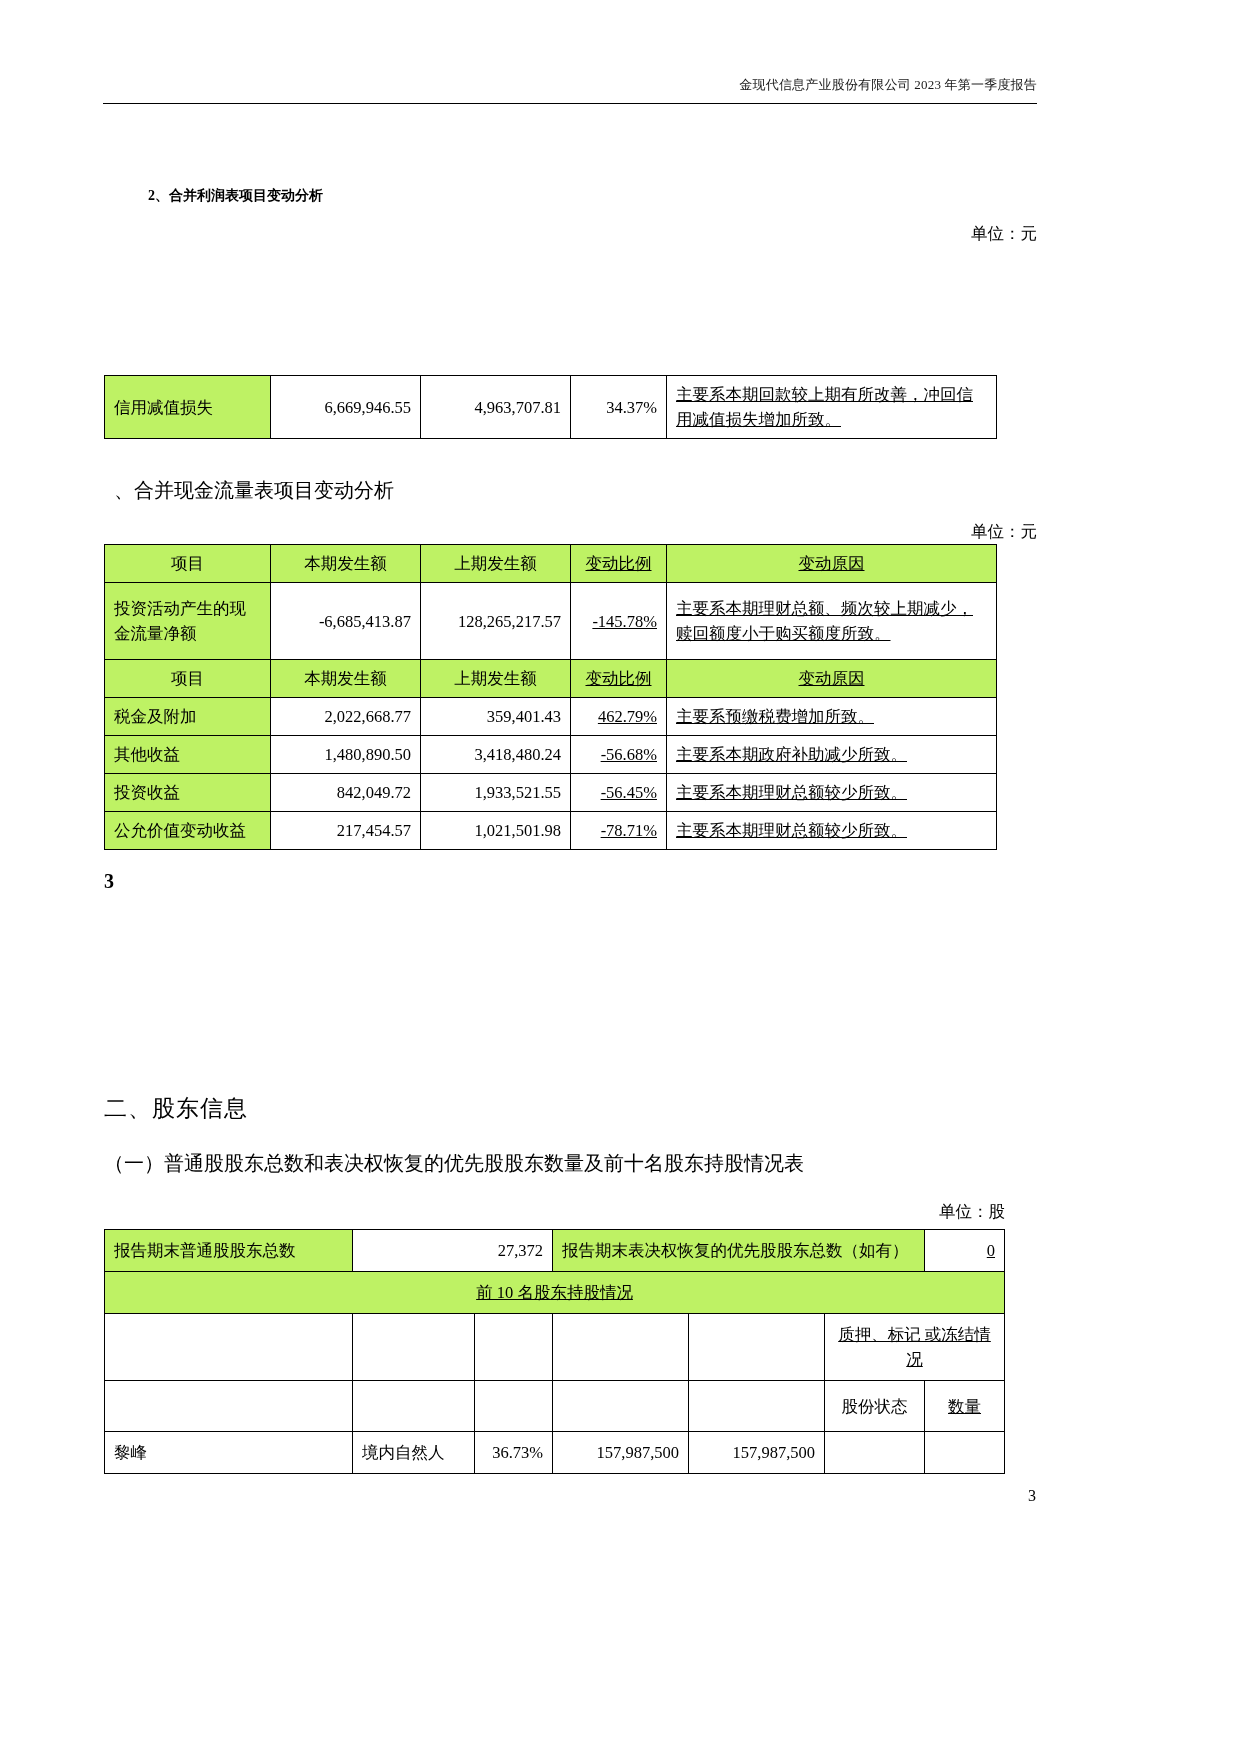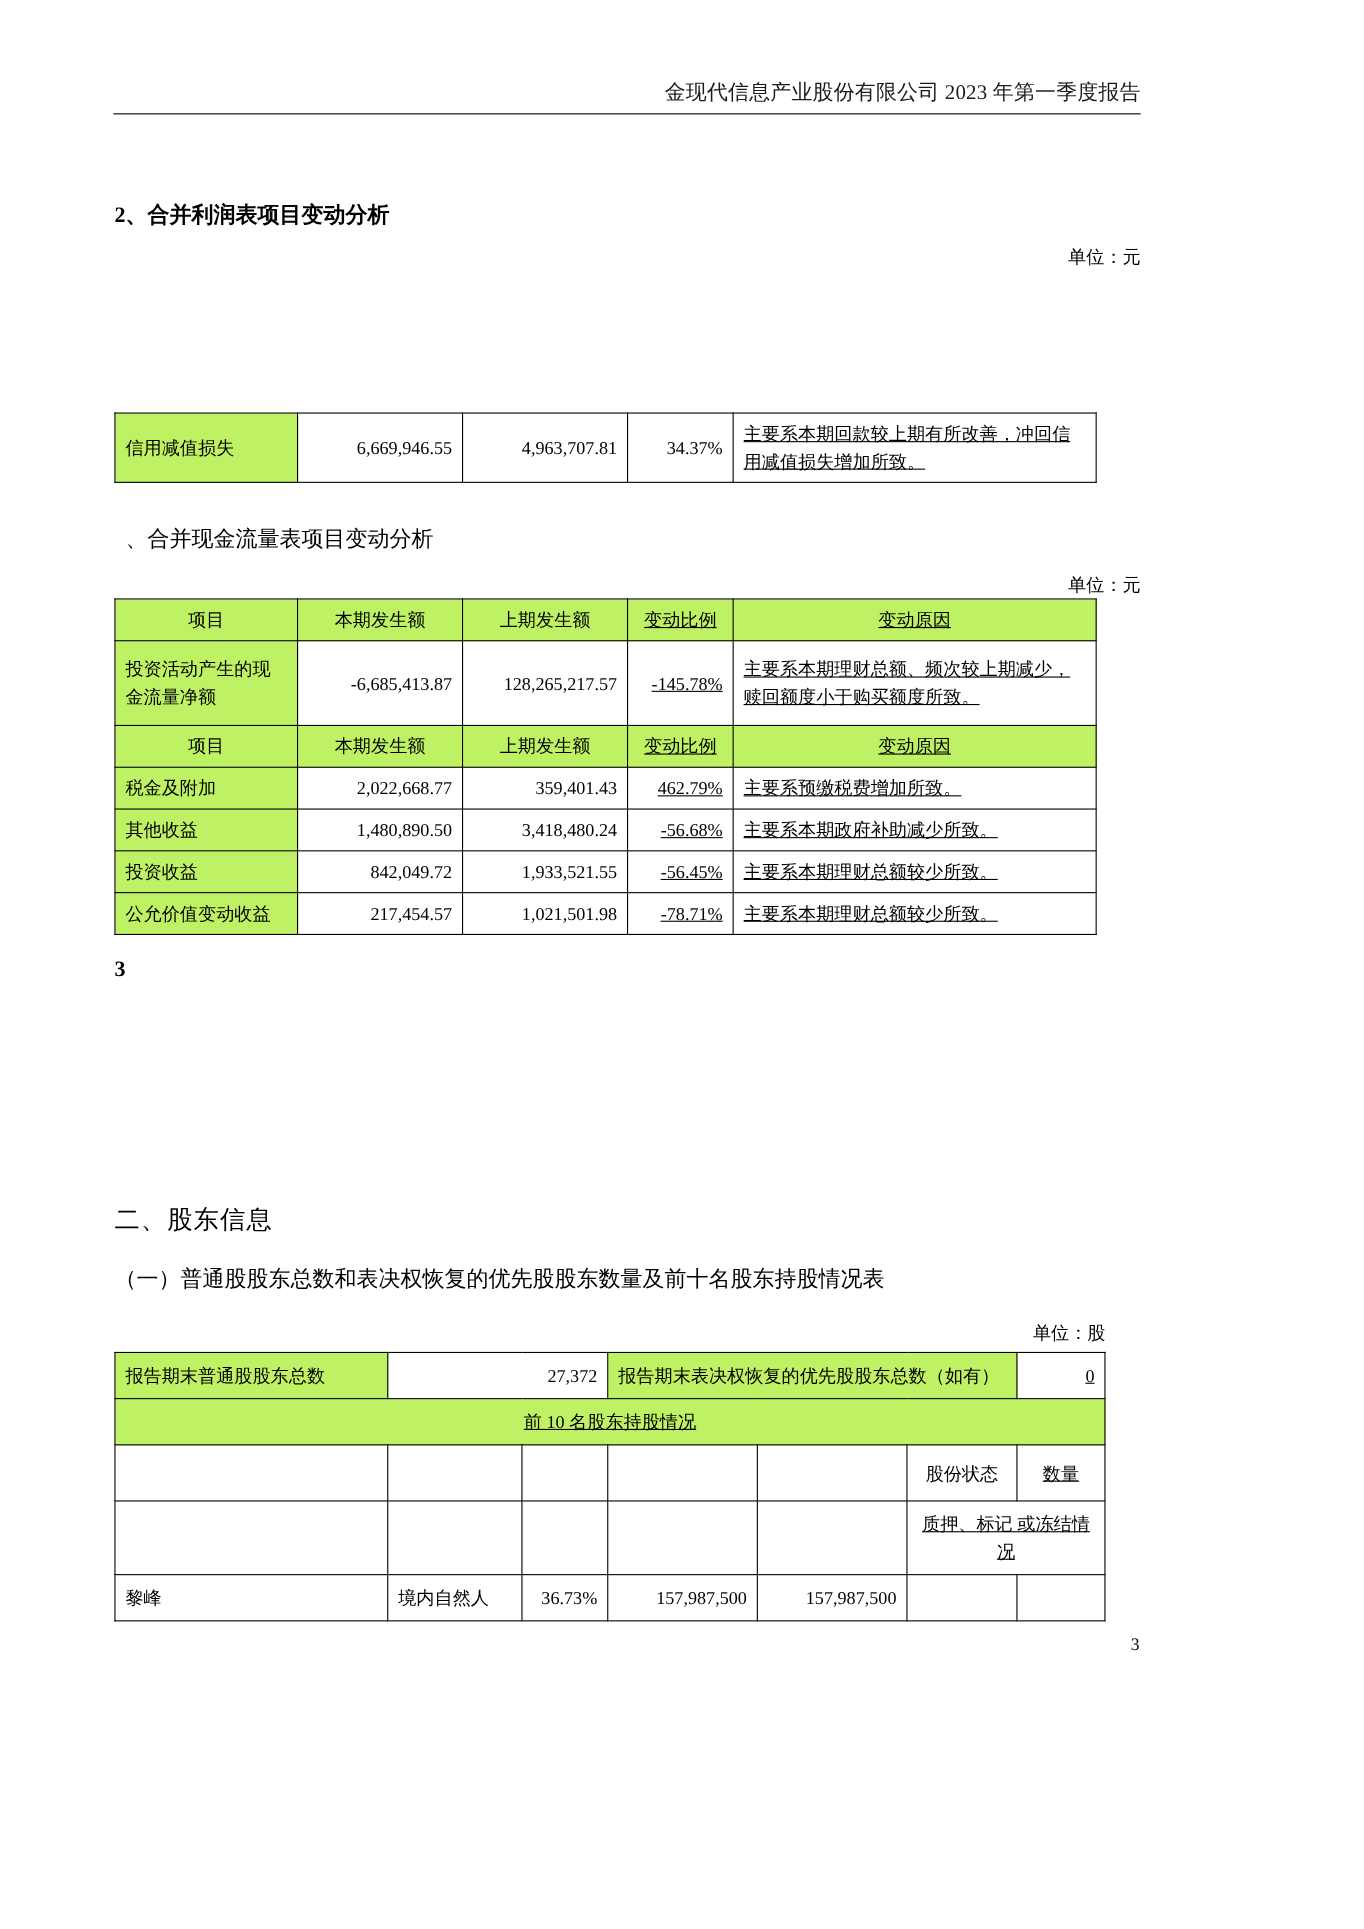--- a/index.html
+++ b/index.html
@@ -24,42 +24,43 @@
     box-sizing: border-box;
   }
 
   
   .doc-header {
     position: absolute;
     left: 103px;
     top: 72px;
     width: 934px;
     text-align: right;
-    font-size: 19px;
+    font-size: 13px;
     line-height: 26px;
     letter-spacing: 0.2px;
     color: #1a1a1a;
   }
   .header-rule {
     position: absolute;
     left: 103px;
     top: 103px;
     width: 934px;
     height: 0;
     border-top: 1.2px solid #000000;
   }
 
   
   .h-sec {
     position: absolute;
-    font-size: 20px;
+    font-size: 14px;
     line-height: 30px;
     font-weight: bold;
     color: #000000;
     white-space: nowrap;
+    margin-left: 44px;
   }
   .h-sub {
     position: absolute;
     font-size: 20px;
     line-height: 30px;
     color: #000000;
     white-space: nowrap;
   }
   .h-big {
     position: absolute;
@@ -243,35 +244,35 @@
       <tr>
         <td class="shade lft thick-top thick-left">报告期末普通股股东总数</td>
         <td class="num thick-top" colspan="2">27,372</td>
         <td class="shade lft thick-top" colspan="3">报告期末表决权恢复的优先股股东总数（如有）</td>
         <td class="num thick-top thick-right">0</td>
       </tr>
       <tr>
         <td class="shade ctr thick-left thick-right" colspan="7">前 10 名股东持股情况</td>
       </tr>
       <tr>
+        <td class="thick-left" style="height:38px;"></td>
+        <td></td>
+        <td></td>
+        <td></td>
+        <td></td>
+        <td class="ctr thick-right" colspan="2">质押、标记 或冻结情况</td>
+      </tr>
+      <tr>
         <td class="thick-left" style="height:34px; border-top:none;"></td>
         <td style="border-top:none;"></td>
         <td style="border-top:none;"></td>
         <td style="border-top:none;"></td>
         <td style="border-top:none;"></td>
         <td class="ctr">股份状态</td>
         <td class="ctr thick-right">数量</td>
-      </tr>
-      <tr>
-        <td class="thick-left" style="height:38px;"></td>
-        <td></td>
-        <td></td>
-        <td></td>
-        <td></td>
-        <td class="ctr thick-right" colspan="2">质押、标记 或冻结情况</td>
       </tr>
       <tr>
         <td class="lft thick-left thick-bot">黎峰</td>
         <td class="lft thick-bot">境内自然人</td>
         <td class="num thick-bot">36.73%</td>
         <td class="num thick-bot">157,987,500</td>
         <td class="num thick-bot">157,987,500</td>
         <td class="ctr thick-bot"></td>
         <td class="ctr thick-bot thick-right"></td>
       </tr>

